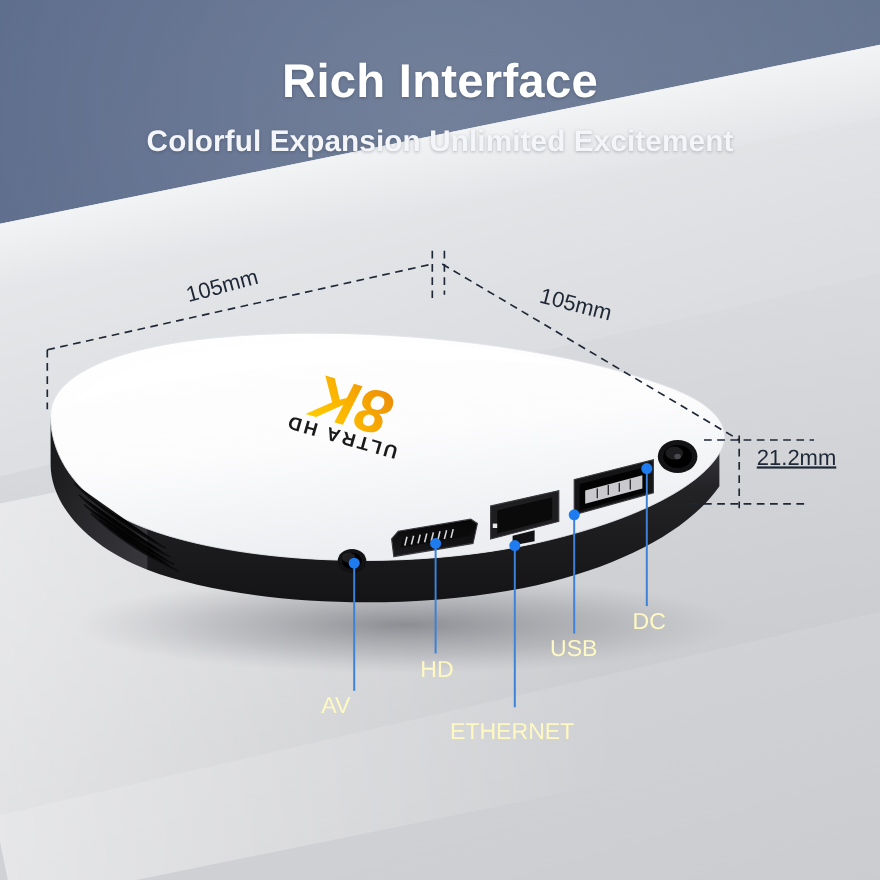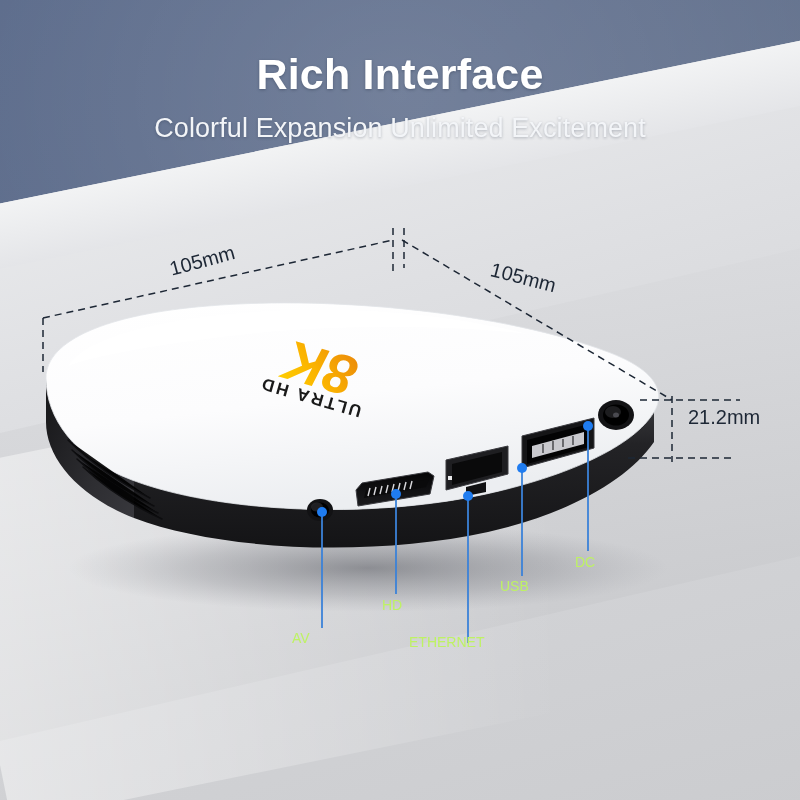--- a/index.html
+++ b/index.html
@@ -46,49 +46,49 @@
 
   
   .titles{position:absolute;left:0;top:0;width:800px;text-align:center;z-index:40;}
   .title{
     margin:0;padding-top:50px;
     font-size:43px;font-weight:bold;color:#ffffff;letter-spacing:.2px;
     text-shadow:0 1px 3px rgba(30,40,60,.35);
   }
   .subtitle{
     margin:0;padding-top:14px;
-    font-size:27px;font-weight:normal;color:#f3f5f8;letter-spacing:.1px;
+    font-size:27px;font-weight:bold;color:#f3f5f8;letter-spacing:.1px;
     text-shadow:0 1px 3px rgba(30,40,60,.30);
   }
 
   
   .dim-layer{position:absolute;inset:0;z-index:35;pointer-events:none;}
   .dim-layer svg{position:absolute;inset:0;}
   .dim-text{
     position:absolute;color:#1d2735;font-size:20px;white-space:nowrap;
     font-family:"Liberation Sans","DejaVu Sans",sans-serif;
   }
   #dim-w-left{left:170px;top:258px;transform:rotate(-15deg);transform-origin:0 50%;}
   #dim-w-right{left:491px;top:258px;transform:rotate(14.5deg);transform-origin:0 50%;}
-  #dim-h{left:688px;top:406px;}
+  #dim-h{left:688px;top:406px;text-decoration:underline;}
 
   
   .device{position:absolute;left:38px;top:300px;width:630px;height:280px;z-index:25;}
   .device svg{position:absolute;left:0;top:0;overflow:visible;}
 
   
   .callouts{position:absolute;inset:0;z-index:45;}
   .callouts svg{position:absolute;inset:0;overflow:visible;}
   .callout-label{
-    position:absolute;color:#bef264;font-size:14px;white-space:nowrap;
+    position:absolute;color:#fef9c3;font-size:21px;white-space:nowrap;
     font-family:"Liberation Sans","DejaVu Sans",sans-serif;
   }
   #lbl-av{left:292px;top:630px;}
   #lbl-hd{left:382px;top:597px;text-align:center;}
-  #lbl-eth{left:409px;top:634px;}
+  #lbl-eth{left:409px;top:654px;}
   #lbl-usb{left:500px;top:578px;text-align:center;}
   #lbl-dc{left:575px;top:554px;}
 </style>
 </head>
 <body>
 
 <div id="stage">
 
   <div class="wall"></div>
   <div class="wall-vignette"></div>

